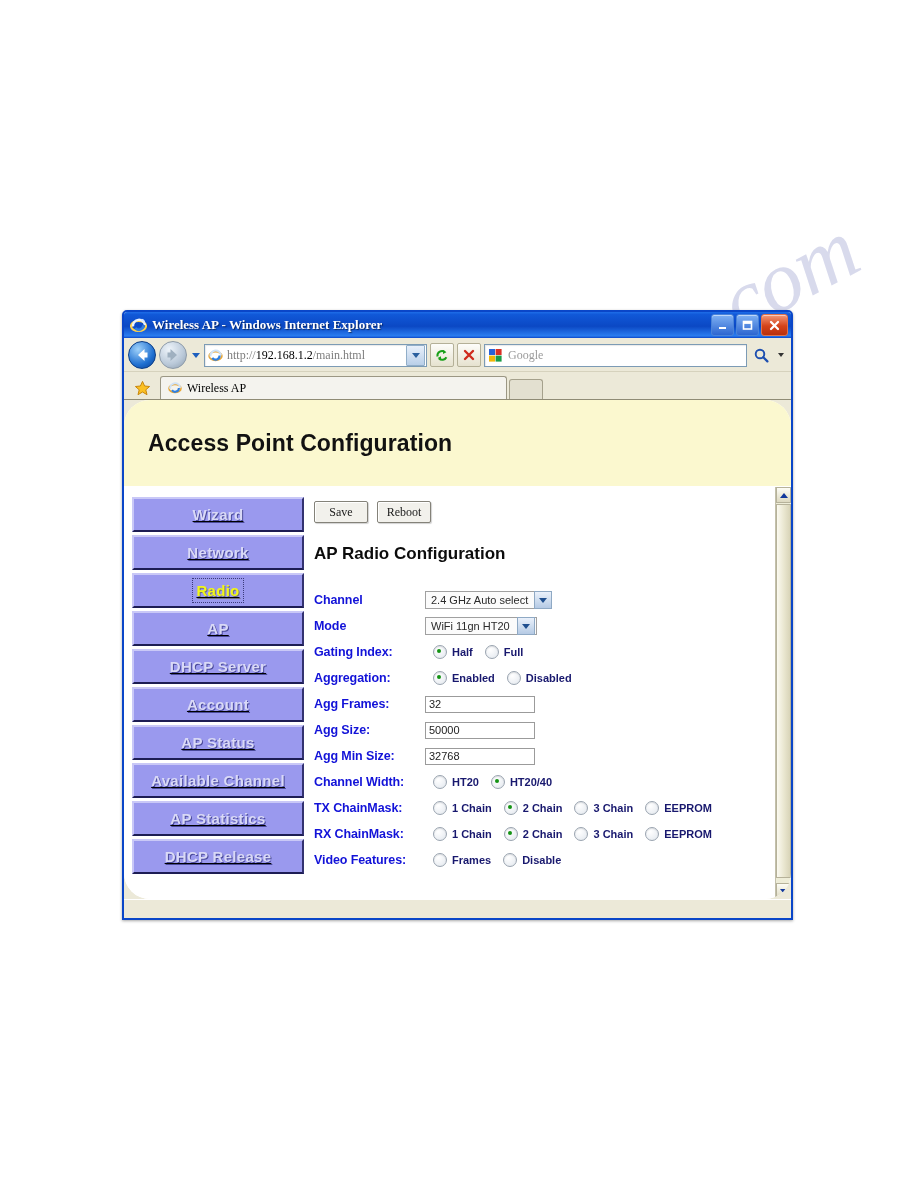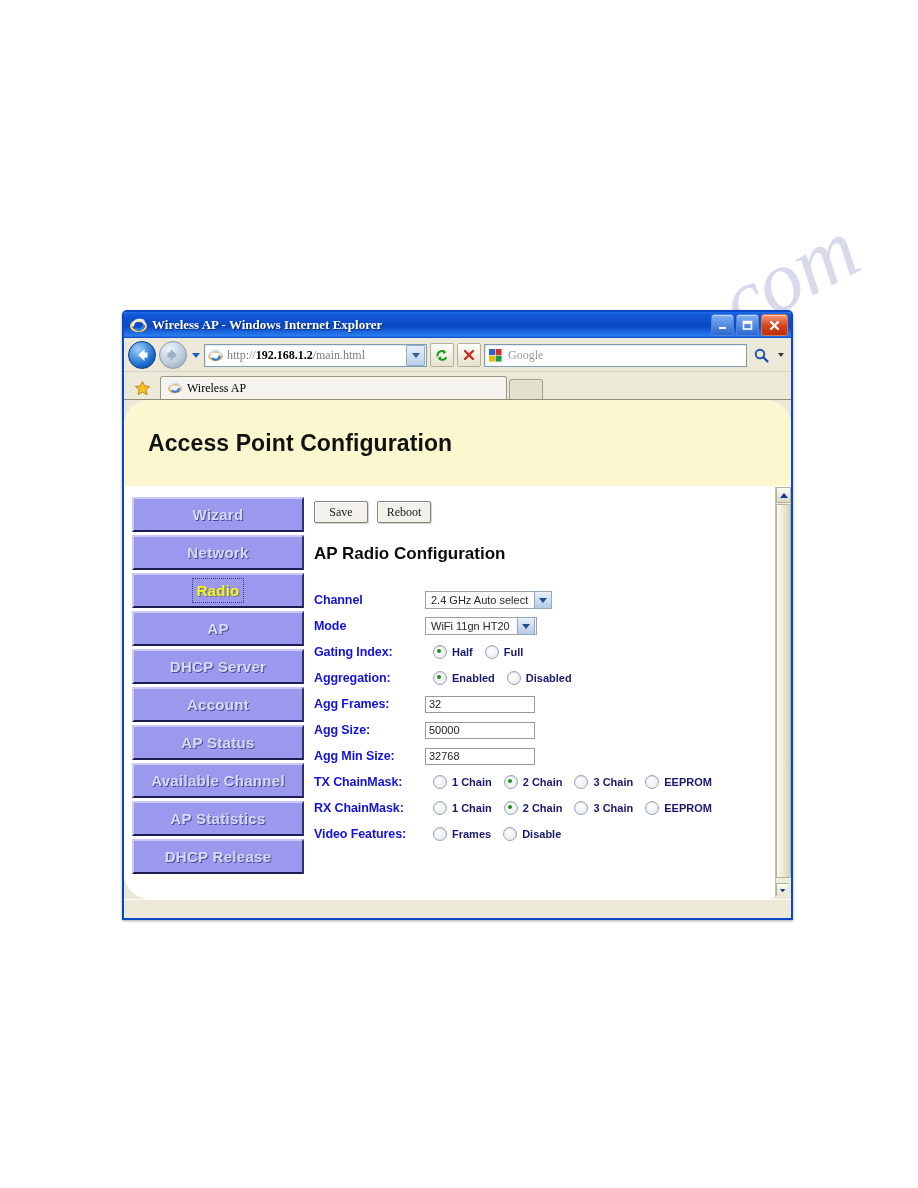--- a/index.html
+++ b/index.html
@@ -78,21 +78,21 @@
   .addr{
     flex:1 1 auto;height:21px;background:#fff;border:1px solid #7c9bb5;
     display:flex;align-items:center;padding:0 0 0 2px;min-width:0;
     box-shadow:inset 1px 1px 1px rgba(0,0,0,.09);
   }
   .addr .ie-small{width:15px;height:15px;margin:0 4px 0 1px;flex:none;}
   .addr .url{
     font-family:"Liberation Serif",serif;font-size:12px;color:#7d7d7d;
     white-space:nowrap;overflow:hidden;flex:1 1 auto;
   }
-  .addr .url b{color:#000;font-weight:bold;text-align:center;}
+  .addr .url b{color:#000;font-weight:normal;text-align:center;}
   .addr-arrow{
     width:17px;height:19px;flex:none;margin-right:1px;
     background:linear-gradient(180deg,#e8f0fb,#b9cfe8);
     border:1px solid #91aec9;border-radius:1px;
     display:flex;align-items:center;justify-content:center;
   }
   .tool-sq{
     width:22px;height:22px;border:1px solid #b4b098;border-radius:2px;
     background:linear-gradient(180deg,#fdfdfa,#e6e2cf);
     display:flex;align-items:center;justify-content:center;flex:none;
@@ -143,21 +143,21 @@
   .banner h1{
     margin:0;font-size:23px;font-weight:bold;color:#121212;
     font-family:"Liberation Sans",sans-serif;letter-spacing:.1px;
   }
   .pagebody{
     display:flex;height:412px;position:relative;background:#fff;
   }
 
   
   .menu{
-    width:182px;flex:none;padding:10px 0 0 8px;box-sizing:border-box;
+    width:182px;flex:none;padding:10px 0 0 8px;box-sizing:border-box;text-decoration:underline;
   }
   .menu-item{
     width:172px;height:35px;margin-bottom:3px;
     background:#9a99ee;border:2px outset #c9c8f7;
     border-right-color:#5a59c4;border-bottom-color:#3b3aa8;
     display:flex;align-items:center;justify-content:center;
     box-sizing:border-box;cursor:pointer;
   }
   .menu-item span{
     font-family:"Liberation Sans",sans-serif;font-size:15px;font-weight:bold;
@@ -507,20 +507,33 @@
           </div>
         </div>
 
         <div class="frow">
           <div class="flabel">Agg Min Size:</div>
           <div class="fctl">
             <input class="txtin" value="32768" style="">
           </div>
         </div>
 
+        <div class="frow">
+          <div class="flabel">Channel Width:</div>
+          <div class="fctl radio-g" style="padding-left:8px">
+            <span class="radio-w">
+              <span class="rb"></span>
+              <span class="rlab">HT20</span>
+            </span>
+            <span class="radio-w">
+              <span class="rb on"></span>
+              <span class="rlab">HT20/40</span>
+            </span>
+          </div>
+        </div>
 
         <div class="frow">
           <div class="flabel">TX ChainMask:</div>
           <div class="fctl radio-g" style="padding-left:8px">
             <span class="radio-w">
               <span class="rb"></span>
               <span class="rlab">1 Chain</span>
             </span>
             <span class="radio-w">
               <span class="rb on"></span>

